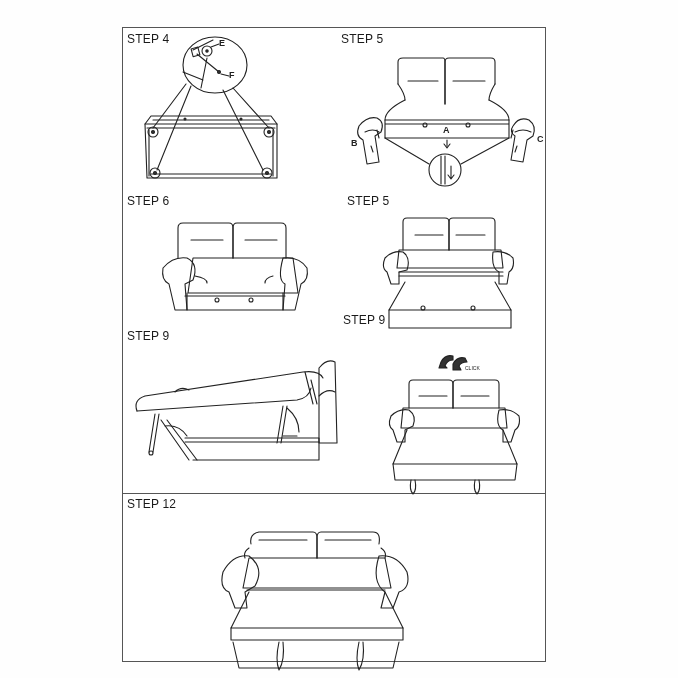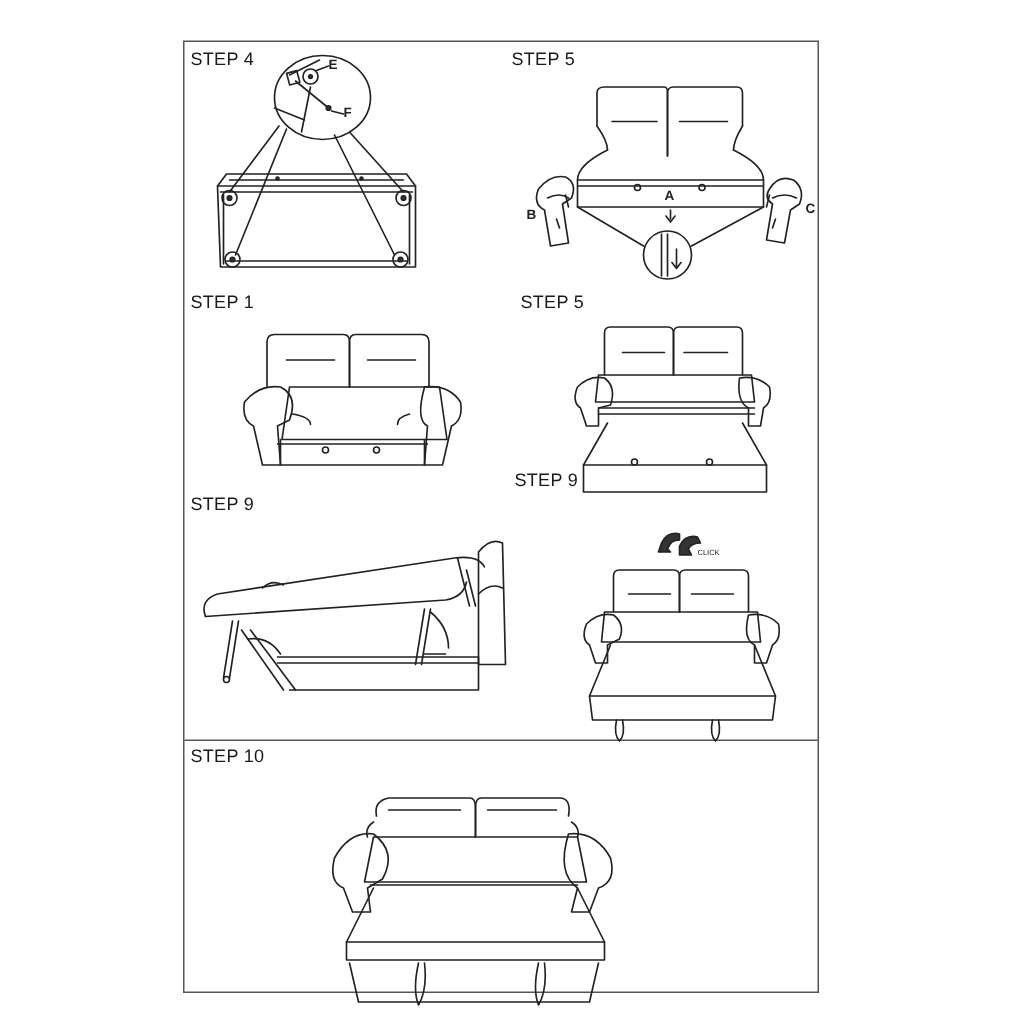--- a/index.html
+++ b/index.html
@@ -16,26 +16,26 @@
   svg.art text { fill:#222; stroke:none; font-family:"Liberation Sans", sans-serif; font-size:9px; font-weight:bold; }
   svg.art text.small { font-size:5px; font-weight:normal; }
 </style>
 </head>
 <body>
 
 <div class="sheet">
 
   <span class="step-label" style="left:4px;top:4px">STEP 4</span>
   <span class="step-label" style="left:218px;top:4px">STEP 5</span>
-  <span class="step-label" style="left:4px;top:166px">STEP 1</span>
+  <span class="step-label" style="left:4px;top:166px">STEP 6</span>
   <span class="step-label" style="left:224px;top:166px">STEP 5</span>
   <span class="step-label" style="left:4px;top:301px">STEP 9</span>
   <span class="step-label" style="left:220px;top:285px">STEP 9</span>
   <div class="divider"></div>
-  <span class="step-label" style="left:4px;top:469px">STEP 10</span>
+  <span class="step-label" style="left:4px;top:469px">STEP 12</span>
 
   <svg class="art" width="424" height="635" viewBox="0 0 424 635">
 
     <g>
       <path d="M28 88 L148 88 L154 96 L154 150 L24 150 L22 96 Z"></path>
       <path d="M22 96 L154 96"></path>
       <path d="M24 100 L152 100 M26 102 L26 148 M150 102 L150 148 M28 146 L148 146"></path>
       <path d="M30 92 L146 92"></path>
       <circle cx="30" cy="104" r="5"></circle>
         <circle cx="146" cy="104" r="5"></circle>

